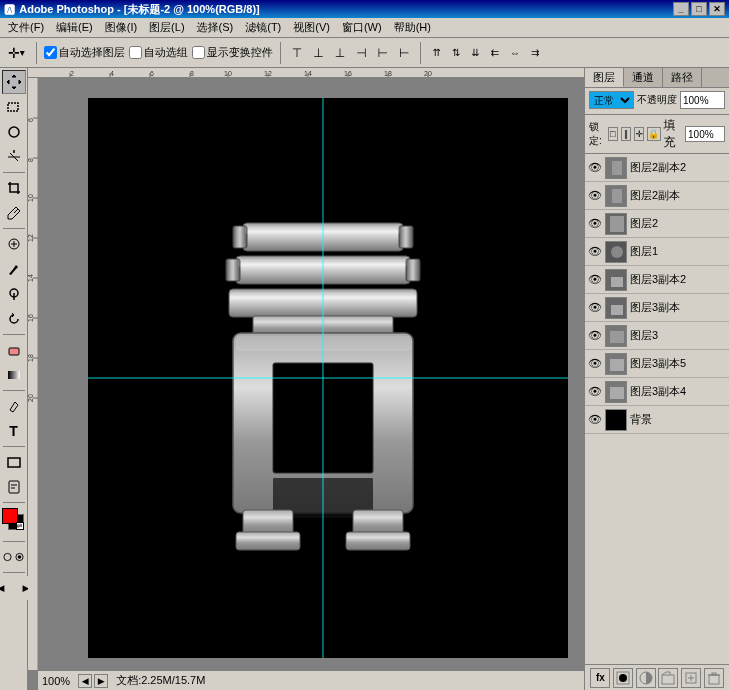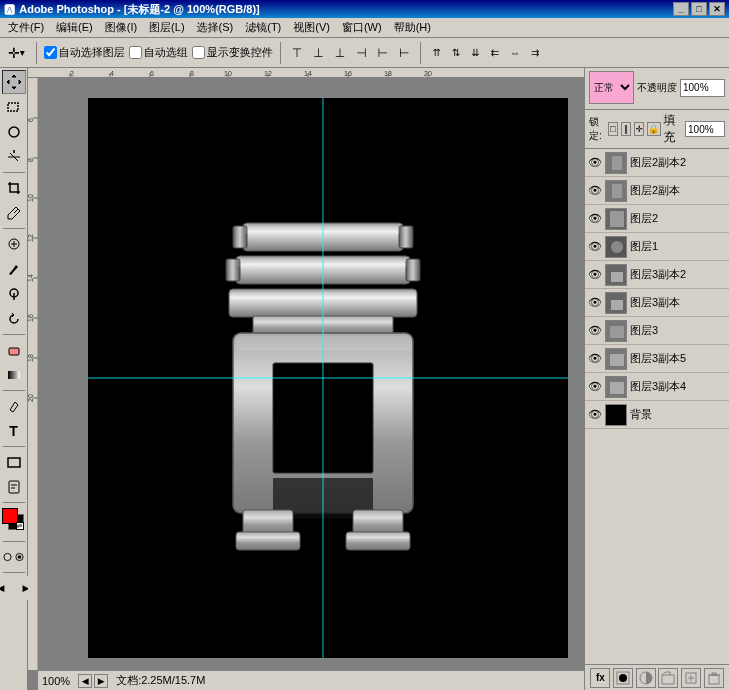--- a/index.html
+++ b/index.html
@@ -194,23 +194,23 @@
     #panel-controls {
       padding: 3px 4px;
       border-bottom: 1px solid #808080;
     }
     .panel-row {
       display: flex; align-items: center; gap: 3px; margin-bottom: 2px;
     }
     .panel-label { font-size: 10px; }
     .panel-select {
       flex: 1;
-      height: 33px;
+      height: 18px;
       font-size: 10px;
-      background: #f9a8d4;
+      background: #0ea5e9;
       border: 1px solid #808080;
     }
     .panel-opacity {
       width: 60px;
       font-size: 10px;
     }
 
     #panel-lock-row {
       display: flex; align-items: center; gap: 3px; padding: 2px 4px;
       border-bottom: 1px solid #808080;
@@ -616,20 +616,25 @@
       <div class="status-nav">
         <div class="status-nav-btn">◀</div>
         <div class="status-nav-btn">▶</div>
       </div>
       <span>文档:2.25M/15.7M</span>
     </div>
   </div>
 
   <div id="right-panel">
 
+    <div id="panel-tabs">
+      <div class="panel-tab active">图层</div>
+      <div class="panel-tab">通道</div>
+      <div class="panel-tab">路径</div>
+    </div>
 
     <div id="panel-controls">
       <div class="panel-row">
         <select class="panel-select">
           <option>正常</option>
         </select>
         <span class="panel-label">不透明度</span>
         <input type="text" class="panel-opacity" value="100%" style="width: 45px; height: 18px; font-size: 10px; border: 1px solid rgb(128, 128, 128); padding: 1px 2px;">
       </div>
     </div>

